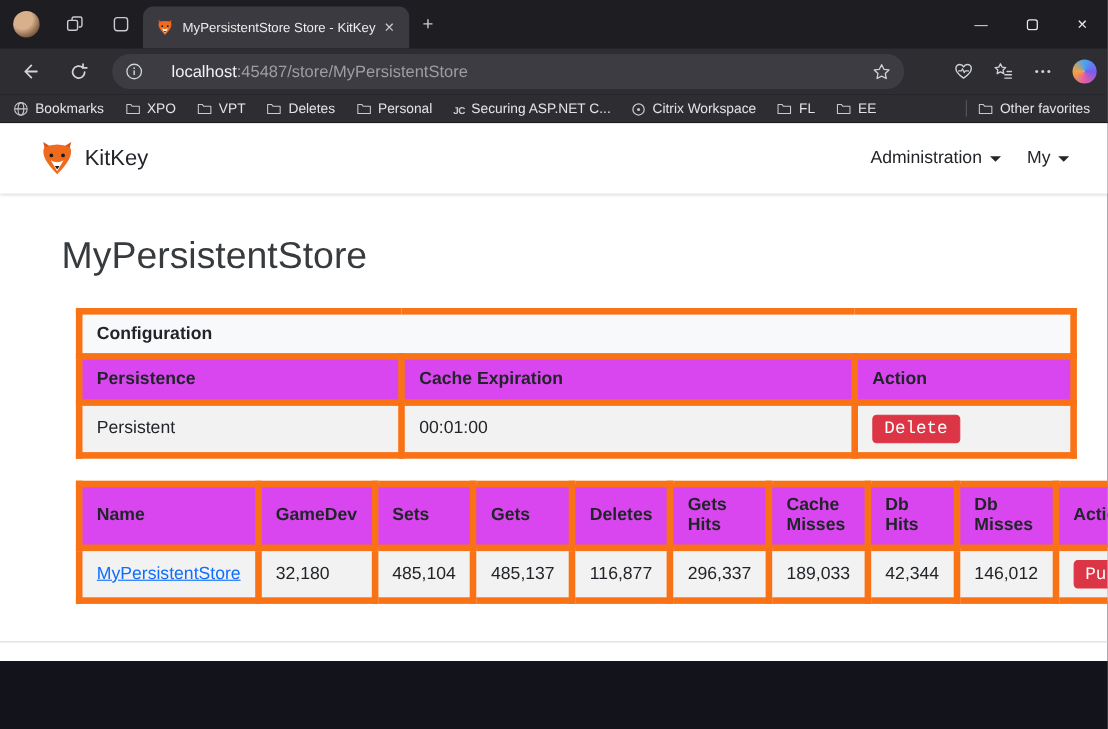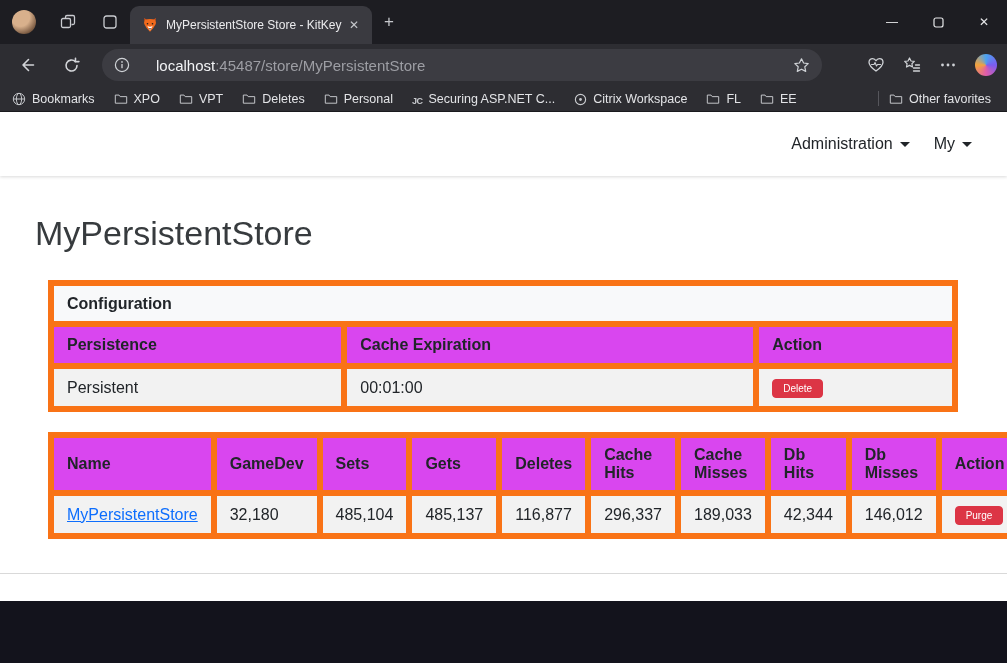--- a/index.html
+++ b/index.html
@@ -42,31 +42,31 @@
 
   
   .page { height:489px; background:#ffffff; flex:none; overflow:hidden; }
   .navbar { height:64px; background:#fff; box-shadow:0 1px 3px rgba(0,0,0,.15); display:flex; align-items:center; padding:0 35px; position:relative; }
   .brand { display:flex; align-items:center; gap:8px; cursor:pointer; }
   .brand-text { font-size:20px; color:#212529; }
   .nav-menus { margin-left:auto; display:flex; align-items:flex-end; gap:24px; }
   .menu-toggle { font-size:16px; color:#212529; cursor:pointer; display:flex; align-items:center; }
   .caret { display:inline-block; width:0; height:0; border-left:5px solid transparent; border-right:5px solid transparent; border-top:5px solid #212529; margin-left:7px; }
 
-  .content { padding:0 35px; }
+  .content { padding:0 56px; }
   h1.page-title { font-size:34px; font-weight:400; color:#373b3e; margin:38px 0 27px 0; }
 
   table.grid { border-collapse:collapse; width:910px; margin-left:13px; font-size:16px; color:#212529; }
   table.grid th, table.grid td { border:6px solid #f97316; padding:8px 13px; text-align:left; vertical-align:middle; }
   table.grid .title-row th { background:#f8f9fa; font-weight:700; height:41px; }
   table.grid .head-row th { background:#d946ef; font-weight:700; height:42px; }
   table.grid .data-row td { background:#f2f2f2; height:43px; }
   .gap { height:20px; }
 
-  .btn-danger { background:#dc3545; color:#fff; border:1px solid #dc3545; border-radius:4px; font-size:10px; padding:3px 10px; cursor:pointer; font-family:Liberation Sans, sans-serif; }
+  .btn-danger { background:#dc3545; color:#fff; border:1px solid #dc3545; border-radius:4px; font-size:16px; padding:3px 10px; cursor:pointer; font-family:Liberation Mono, monospace; }
   a.store-link { color:#0d6efd; text-decoration:underline; cursor:pointer; }
 
   .footer { margin-top:34px; border-top:1px solid #d9d9d9; padding:11px 35px 0 35px; }
 
   .bottom-void { flex:1; background:#13131c; }
 
   svg { display:block; }
 </style>
 </head>
 <body>
@@ -251,20 +251,34 @@
             </svg>
           </span>
         <span>Other favorites</span>
       </div>
     </div>
   </div>
 
   <div class="page">
 
     <div class="navbar">
+      <div class="brand">
+        <span>
+          <svg width="34" height="34" viewBox="0 0 64 64">
+            <path d="M8 4 L26 15 L14 27 Z" fill="#d9531a"></path>
+            <path d="M56 4 L38 15 L50 27 Z" fill="#d9531a"></path>
+            <path d="M10 13 Q32 3 54 13 Q62 30 32 59 Q2 30 10 13 Z" fill="#f06a1d"></path>
+            <path d="M21 35 Q32 42 43 35 L32 54 Z" fill="#fff"></path>
+            <circle cx="22" cy="27" r="3.2" fill="#1c1c1c"></circle>
+            <circle cx="42" cy="27" r="3.2" fill="#1c1c1c"></circle>
+            <path d="M28 45 h8 l-4 6 z" fill="#1c1c1c"></path>
+          </svg>
+        </span>
+        <span class="brand-text">KitKey</span>
+      </div>
       <div class="nav-menus">
         <span class="menu-toggle">
             <span>Administration</span>
             <span class="caret"></span>
           </span>
         <span class="menu-toggle">
             <span>My</span>
             <span class="caret"></span>
           </span>
       </div>
@@ -311,21 +325,21 @@
             <col style="width:98px">
             <col style="width:70px">
         </colgroup>
         <tbody>
         <tr class="head-row">
           <th>Name</th>
           <th>GameDev</th>
           <th>Sets</th>
           <th>Gets</th>
           <th>Deletes</th>
-          <th>Cache Hits</th>
+          <th>Gets Hits</th>
           <th>Cache Misses</th>
           <th>Db Hits</th>
           <th>Db Misses</th>
           <th>Action</th>
         </tr>
         <tr class="data-row">
           <td><a class="store-link">MyPersistentStore</a></td>
           <td>32,180</td>
           <td>485,104</td>
           <td>485,137</td>

